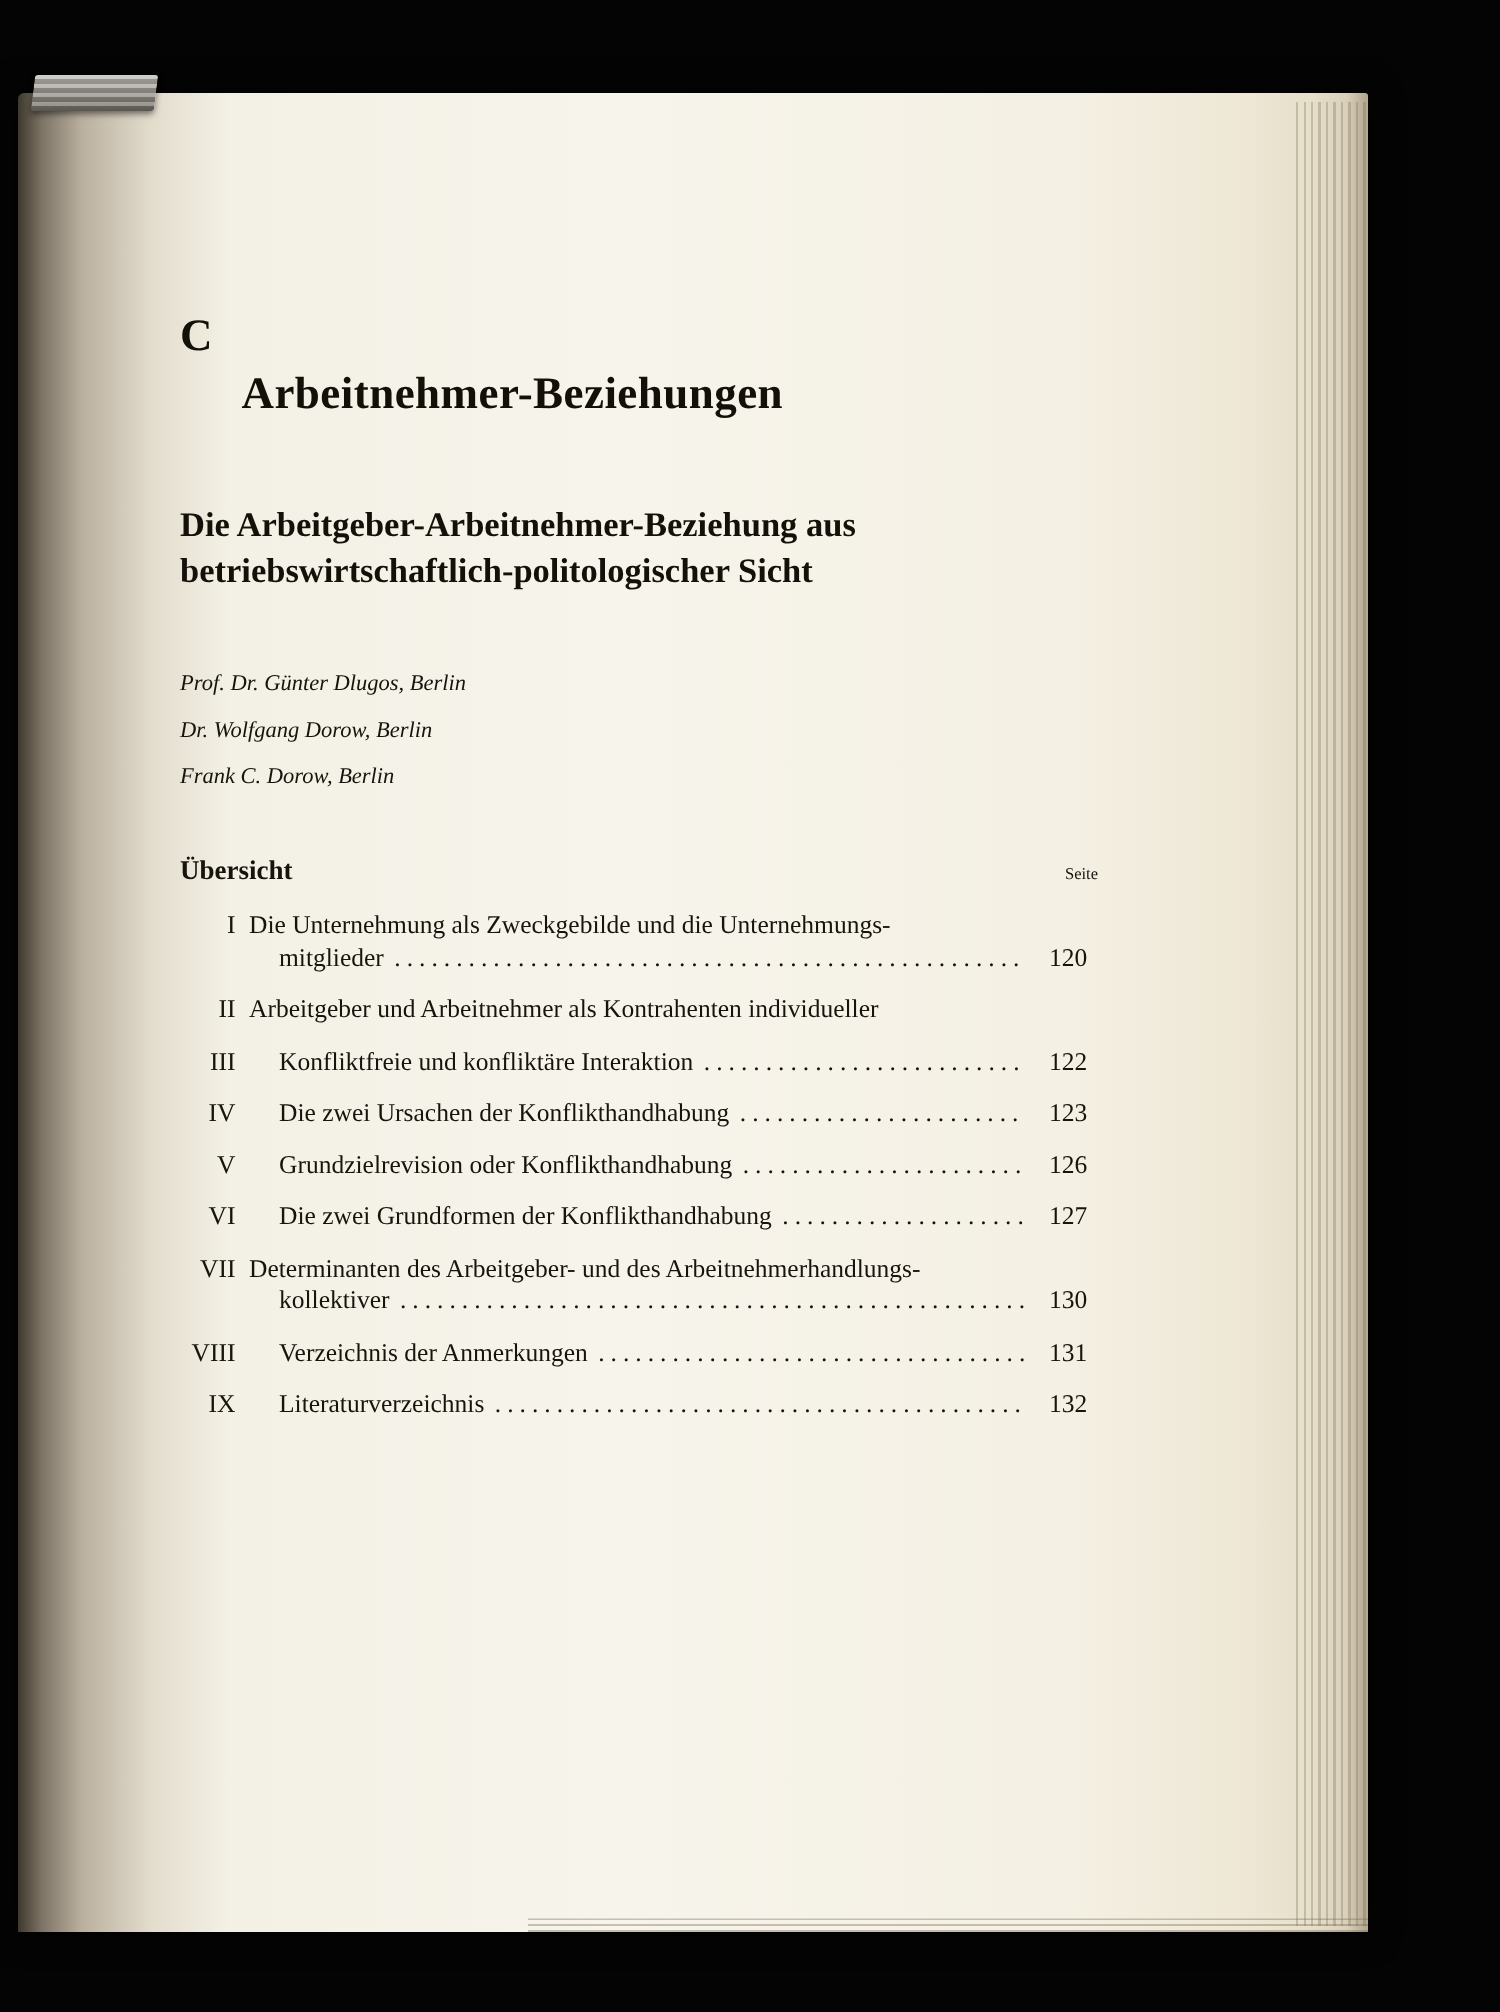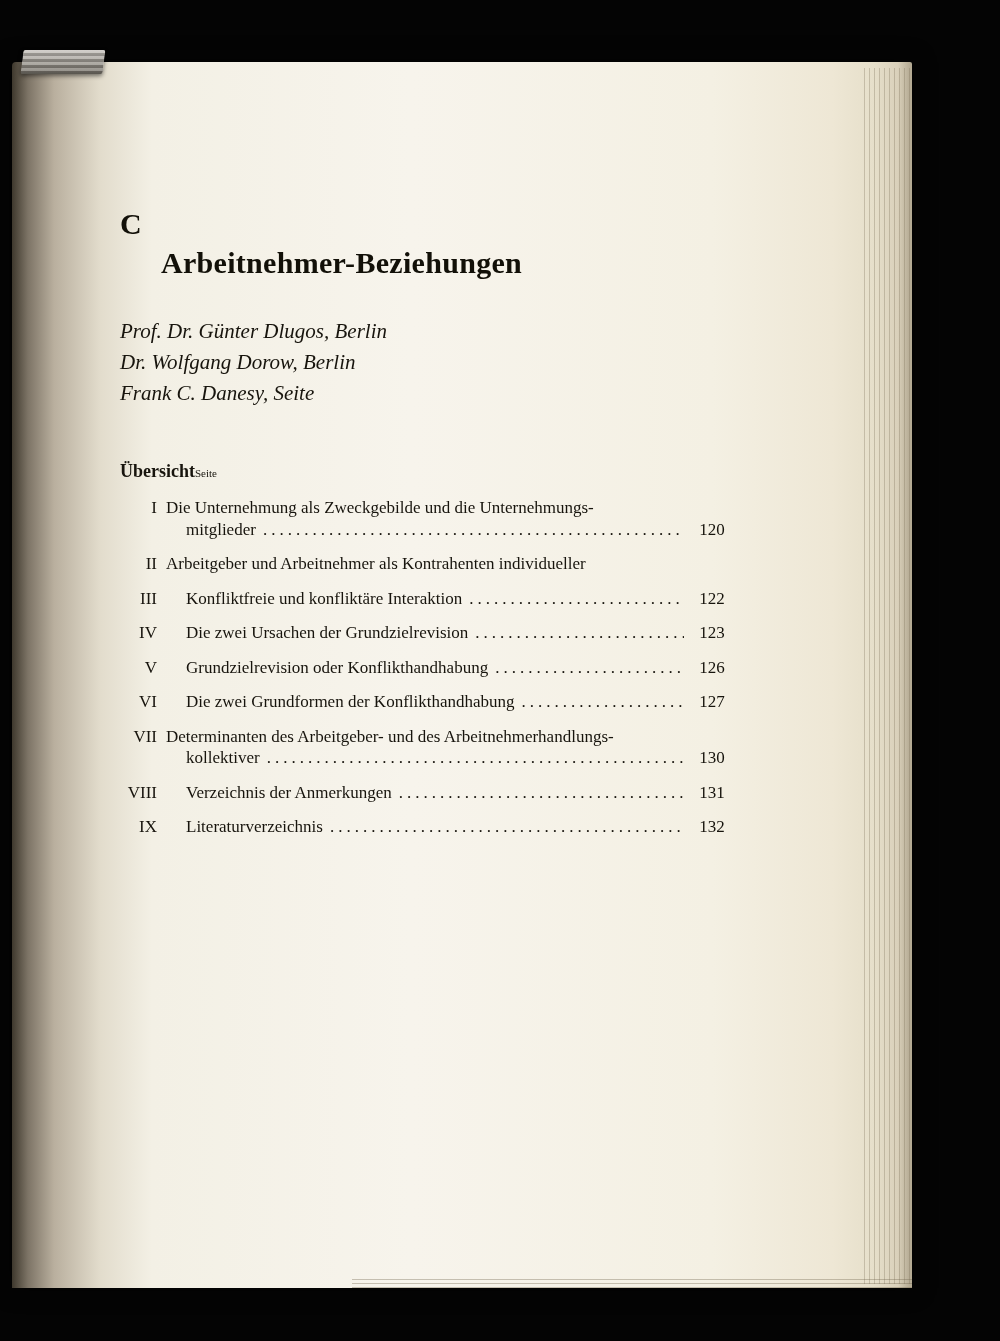--- a/index.html
+++ b/index.html
@@ -112,28 +112,29 @@
   }
   .chapter-letter { width: 41px; flex: none; }
   .subtitle {
     margin-top: 52px;
     font-weight: bold;
     font-size: 23px;
     line-height: 31px;
     color: #14110a;
   }
   .authors {
-    margin-top: 34px;
+    margin-top: 45px;
     font-style: italic;
-    font-size: 21px;
+    font-size: 15px;
     line-height: 31px;
   }
   .toc-header {
-    margin-top: 52px;
+    margin-top: 36px;
     display: flex;
+    justify-content: space-between;
     align-items: baseline;
   }
   .toc-header-title { font-weight: bold; font-size: 18px; }
   .toc-header-page  { font-size: 11px; }
   .toc { margin-top: 15px; font-size: 17px; }
   .toc-row {
     display: flex;
     margin-bottom: 13px;
     line-height: 21.5px;
   }
@@ -178,25 +179,29 @@
     <div class="content">
 
       <div class="chapter">
         <span class="chapter-letter">C</span>
         <span>
           <br>
           <span>Arbeitnehmer-Beziehungen</span>
         </span>
       </div>
 
+      <div class="subtitle">
+        <span>Die Arbeitgeber-Arbeitnehmer-Beziehung aus</span><br>
+        <span>betriebswirtschaftlich-politologischer Sicht</span>
+      </div>
 
       <div class="authors">
         <div>Prof. Dr. Günter Dlugos, Berlin</div>
         <div>Dr. Wolfgang Dorow, Berlin</div>
-        <div>Frank C. Danesy, Seite</div>
+        <div>Frank C. Dorow, Berlin</div>
       </div>
 
       <div class="toc-header">
         <span class="toc-header-title">Übersicht</span>
         <span class="toc-header-page">Seite</span>
       </div>
 
       <div class="toc">
 
         <div class="toc-row">
@@ -226,21 +231,21 @@
               <span class="toc-dots"></span>
               <span class="toc-page">122</span>
             </span>
           </span>
         </div>
 
         <div class="toc-row">
           <span class="toc-num">IV</span>
           <span class="toc-body">
             <span class="toc-lastline">
-              <span class="toc-text">Die zwei Ursachen der Grundzielrevision</span>
+              <span class="toc-text">Die zwei Ursachen der Konflikthandhabung</span>
               <span class="toc-dots"></span>
               <span class="toc-page">123</span>
             </span>
           </span>
         </div>
 
         <div class="toc-row">
           <span class="toc-num">V</span>
           <span class="toc-body">
             <span class="toc-lastline">

